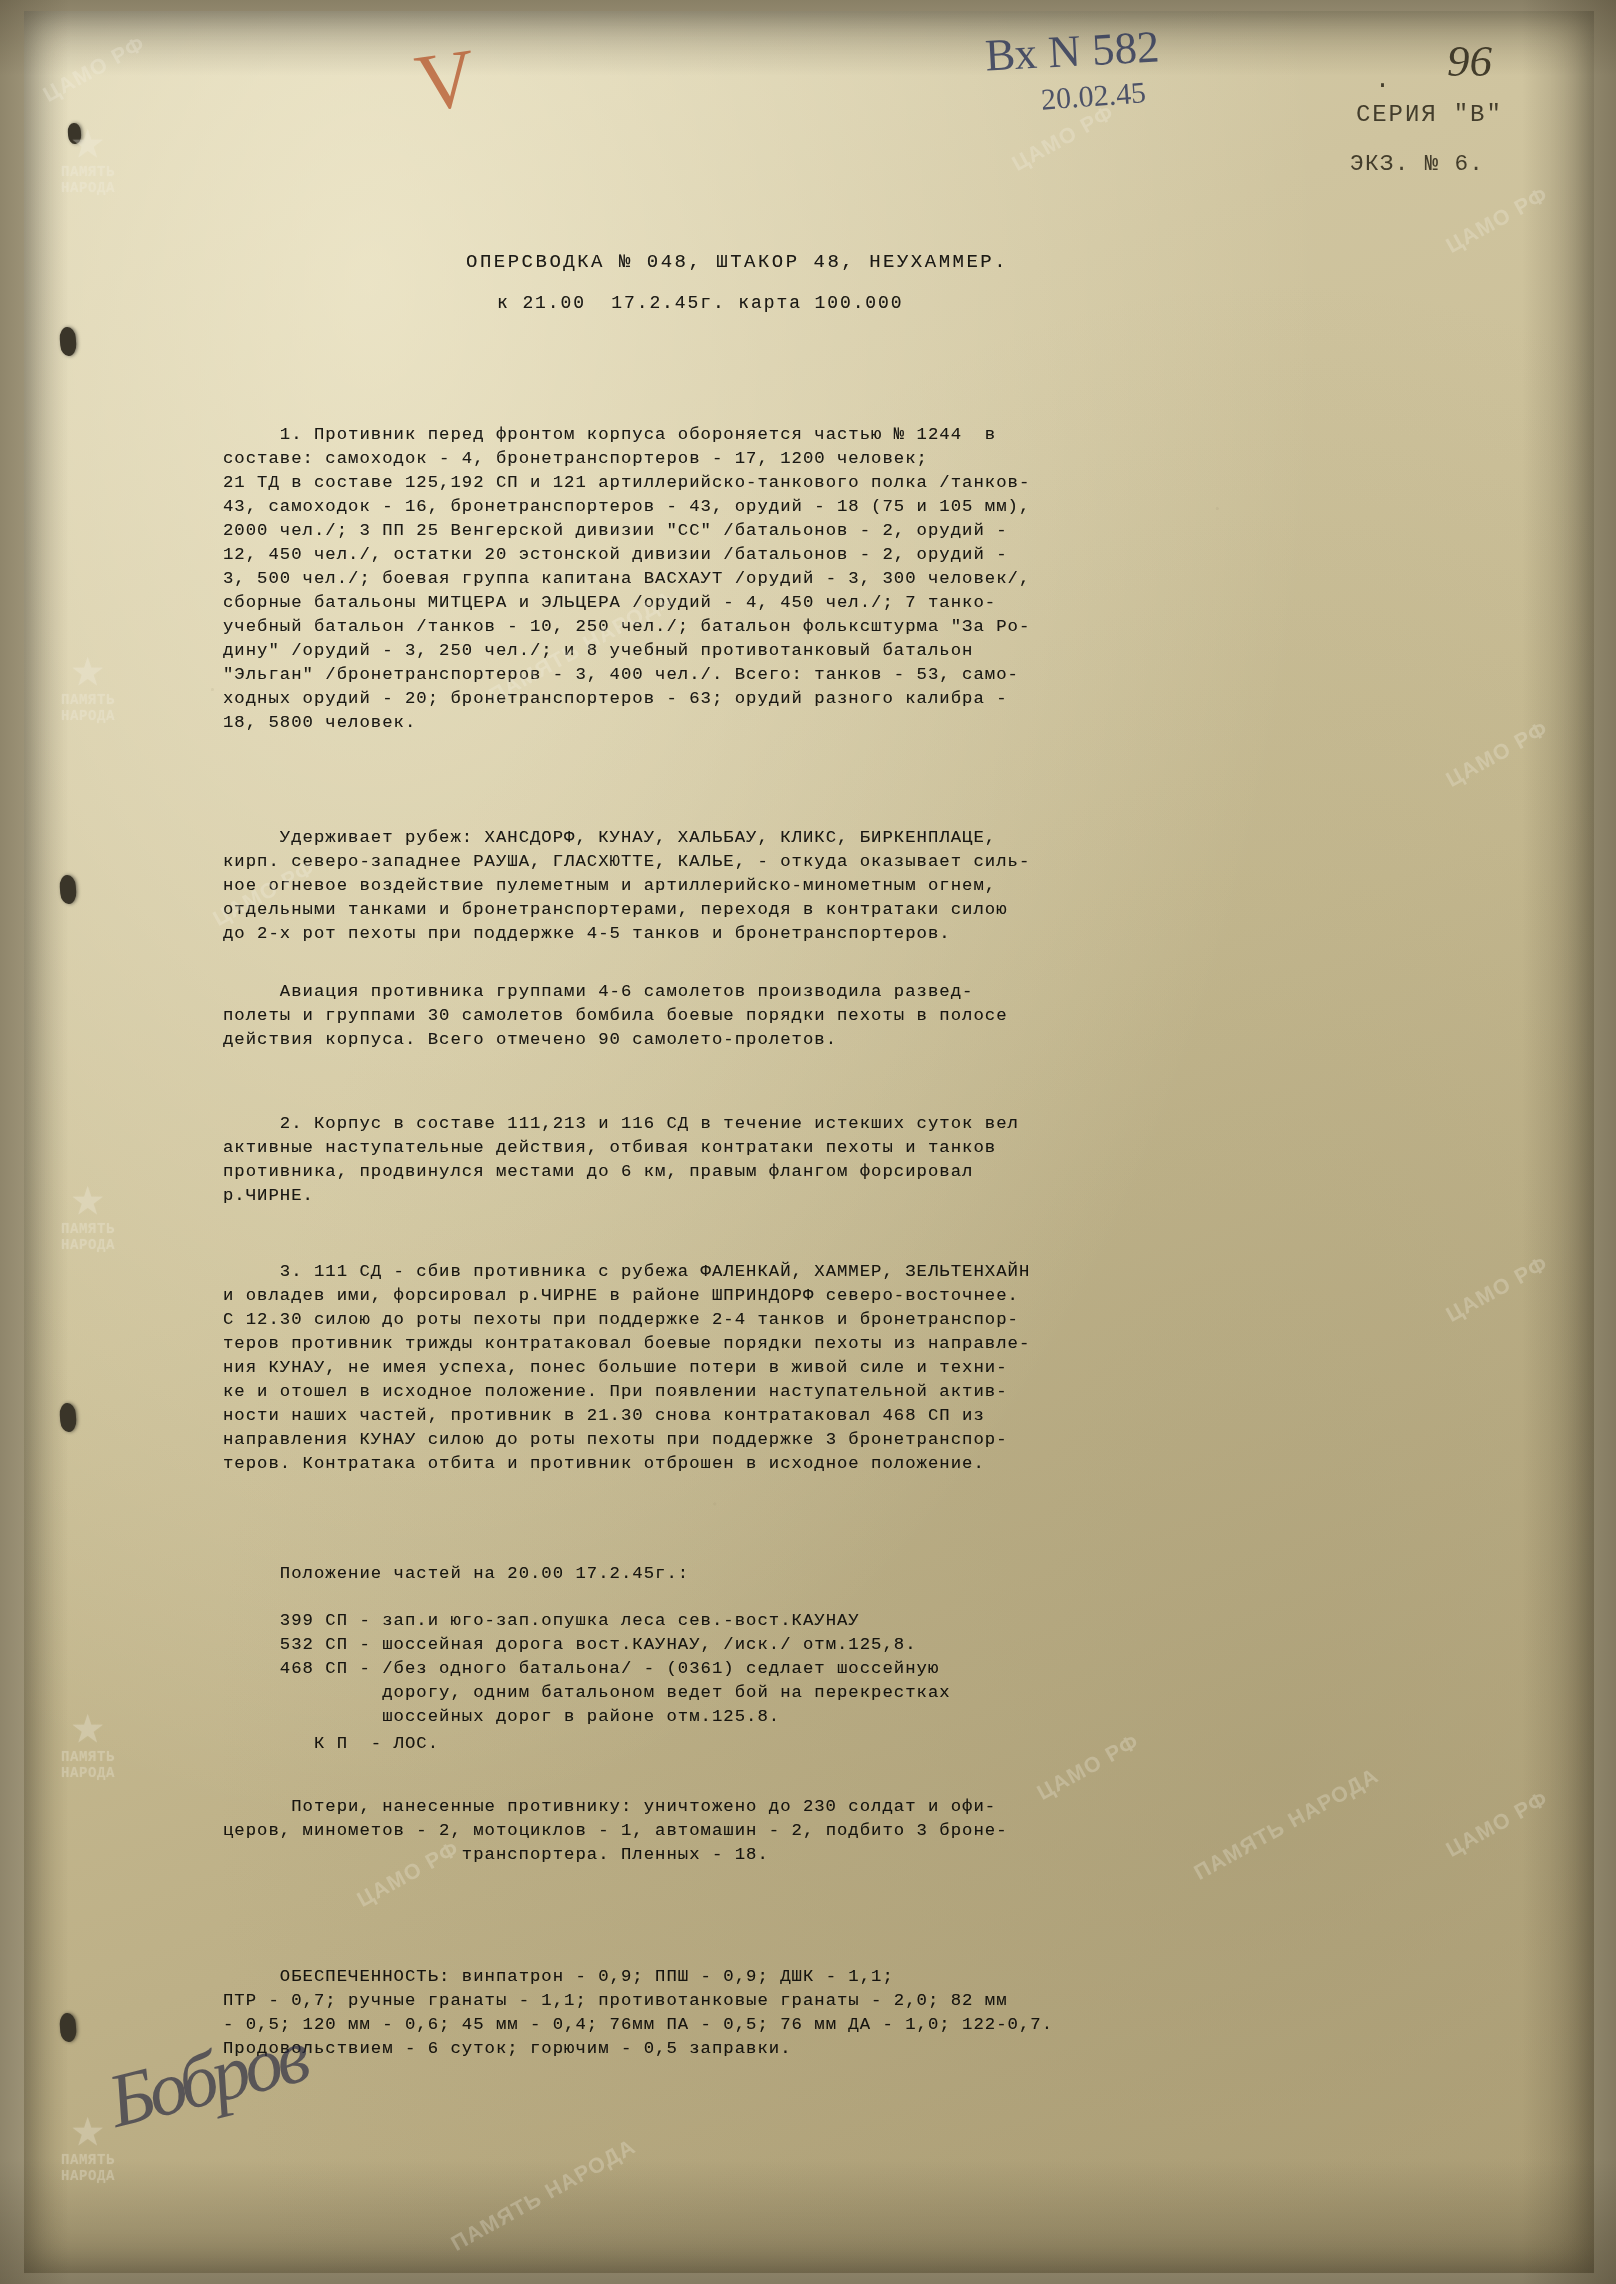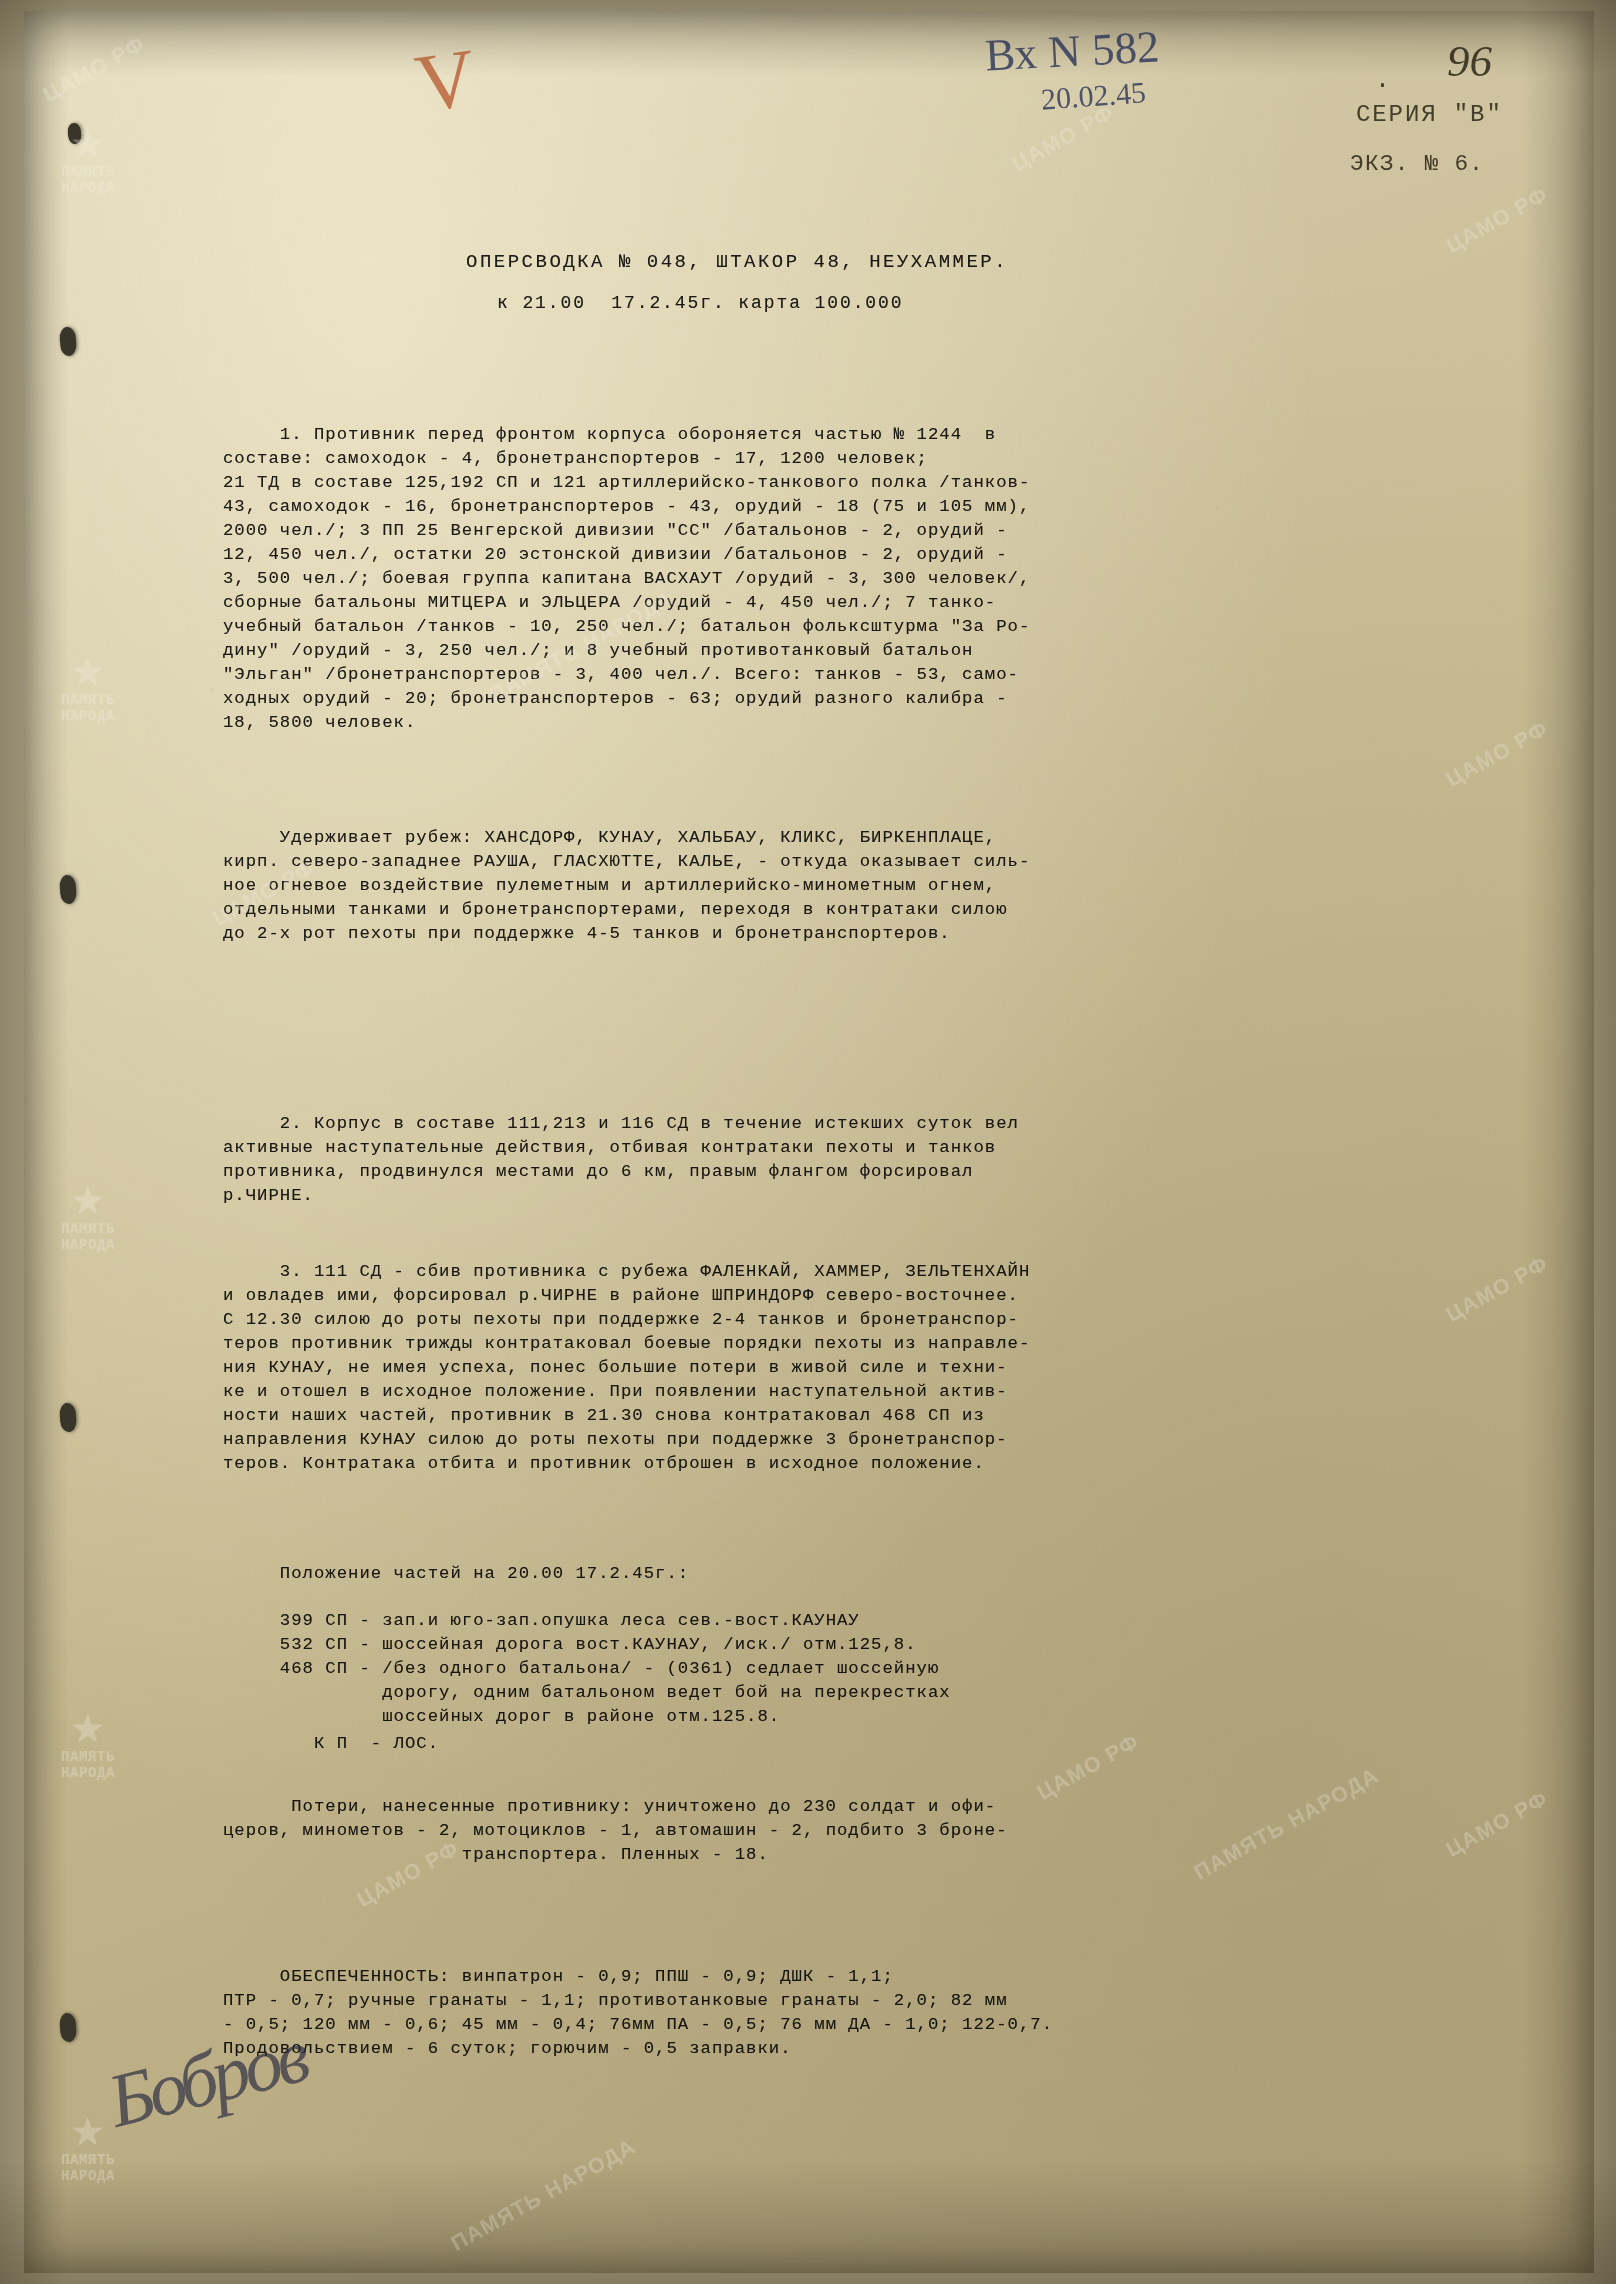--- a/index.html
+++ b/index.html
@@ -210,20 +210,23 @@
 учебный батальон /танков - 10, 250 чел./; батальон фольксштурма "За Ро-
 дину" /орудий - 3, 250 чел./; и 8 учебный противотанковый батальон
 "Эльган" /бронетранспортеров - 3, 400 чел./. Всего: танков - 53, само-
 ходных орудий - 20; бронетранспортеров - 63; орудий разного калибра -
 18, 5800 человек.</div>
     <div class="blk" style="left:223px; top:818px;">     Удерживает рубеж: ХАНСДОРФ, КУНАУ, ХАЛЬБАУ, КЛИКС, БИРКЕНПЛАЦЕ,
 кирп. северо-западнее РАУША, ГЛАСХЮТТЕ, КАЛЬЕ, - откуда оказывает силь-
 ное огневое воздействие пулеметным и артиллерийско-минометным огнем,
 отдельными танками и бронетранспортерами, переходя в контратаки силою
 до 2-х рот пехоты при поддержке 4-5 танков и бронетранспортеров.</div>
+    <div class="blk" style="left:223px; top:972px;">     Авиация противника группами 4-6 самолетов производила развед-
+полеты и группами 30 самолетов бомбила боевые порядки пехоты в полосе
+действия корпуса. Всего отмечено 90 самолето-пролетов.</div>
     <div class="blk" style="left:223px; top:1104px;">     2. Корпус в составе 111,213 и 116 СД в течение истекших суток вел
 активные наступательные действия, отбивая контратаки пехоты и танков
 противника, продвинулся местами до 6 км, правым флангом форсировал
 р.ЧИРНЕ.</div>
     <div class="blk" style="left:223px; top:1252px;">     3. 111 СД - сбив противника с рубежа ФАЛЕНКАЙ, ХАММЕР, ЗЕЛЬТЕНХАЙН
 и овладев ими, форсировал р.ЧИРНЕ в районе ШПРИНДОРФ северо-восточнее.
 С 12.30 силою до роты пехоты при поддержке 2-4 танков и бронетранспор-
 теров противник трижды контратаковал боевые порядки пехоты из направле-
 ния КУНАУ, не имея успеха, понес большие потери в живой силе и техни-
 ке и отошел в исходное положение. При появлении наступательной актив-

